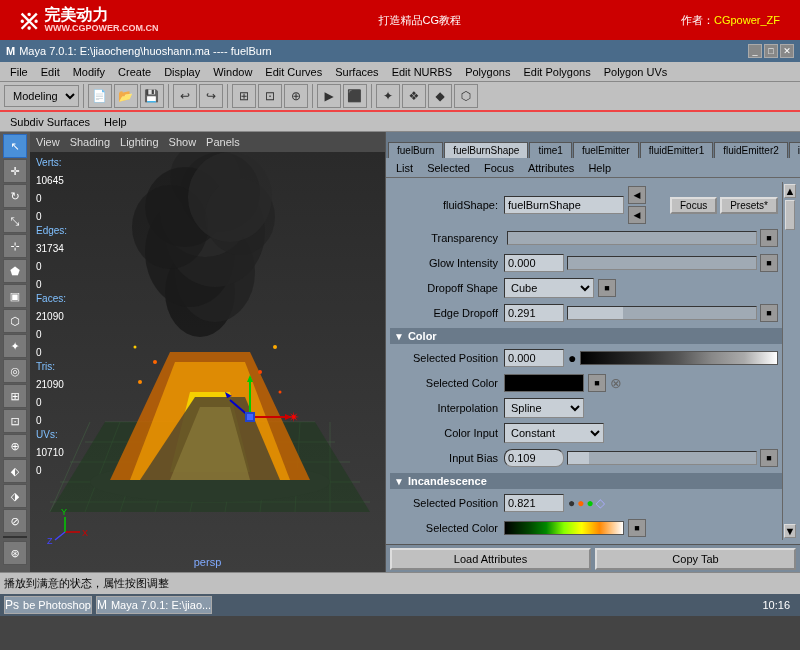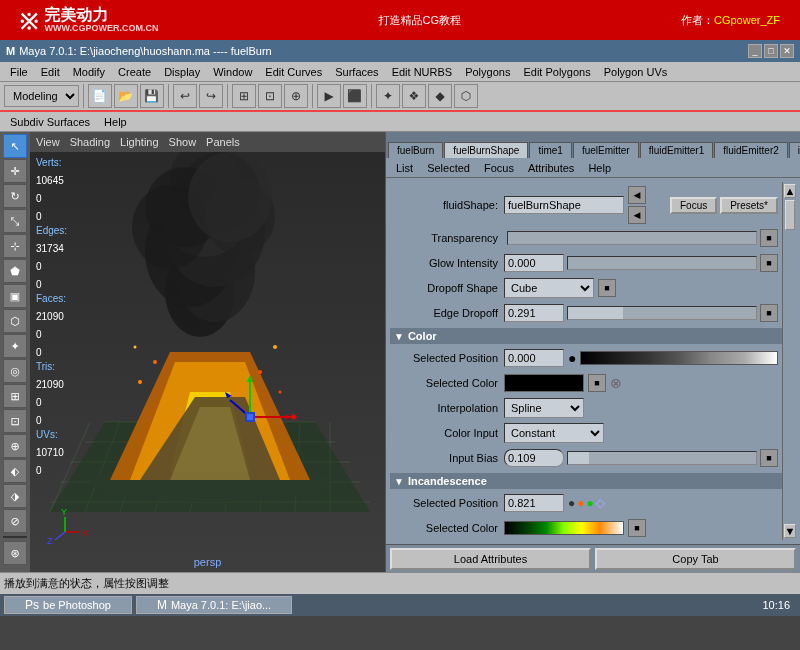--- a/index.html
+++ b/index.html
@@ -284,21 +284,21 @@
       height: 22px;
       background: #4a5a6a;
       display: flex;
       align-items: center;
       padding: 0 4px;
       gap: 4px;
       font-size: 11px;
       color: white;
     }
     .taskbar-btn {
-      padding: 1px 20px;
+      padding: 1px 0;
       background: #8a9aaa;
       border: 1px solid #aaa;
       cursor: pointer;
       font-size: 11px;
       height: 18px;
       display: flex;
       align-items: center;
     }
     .taskbar-time {
       margin-left: auto;

